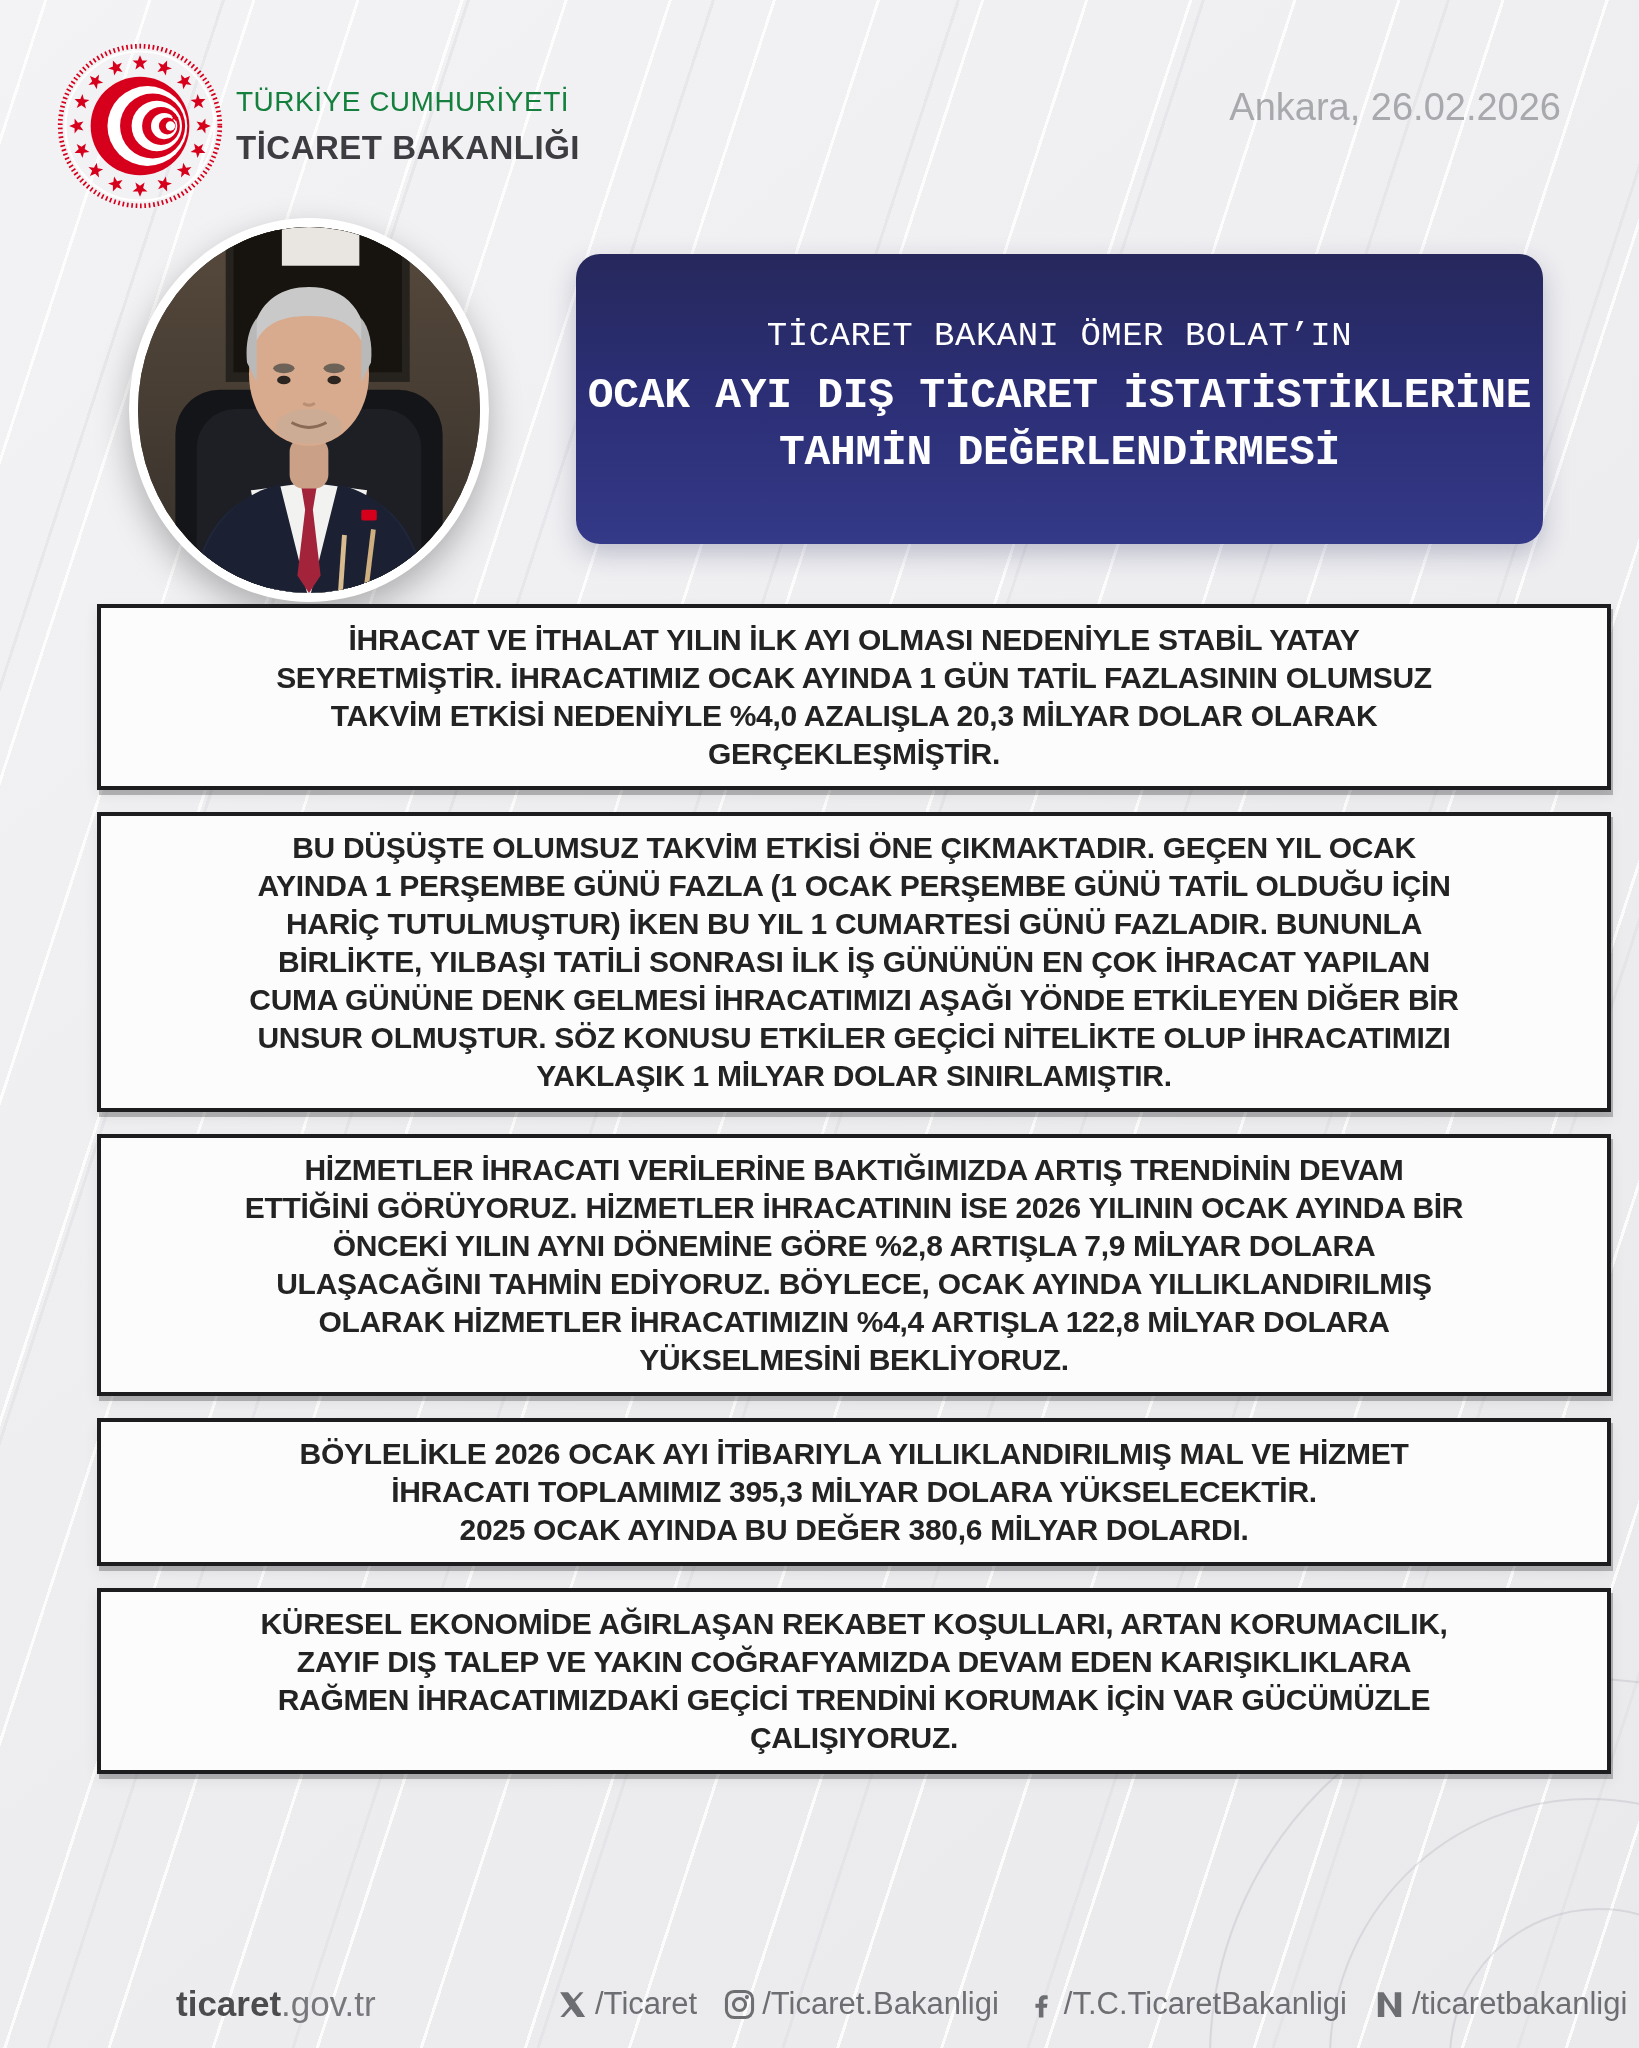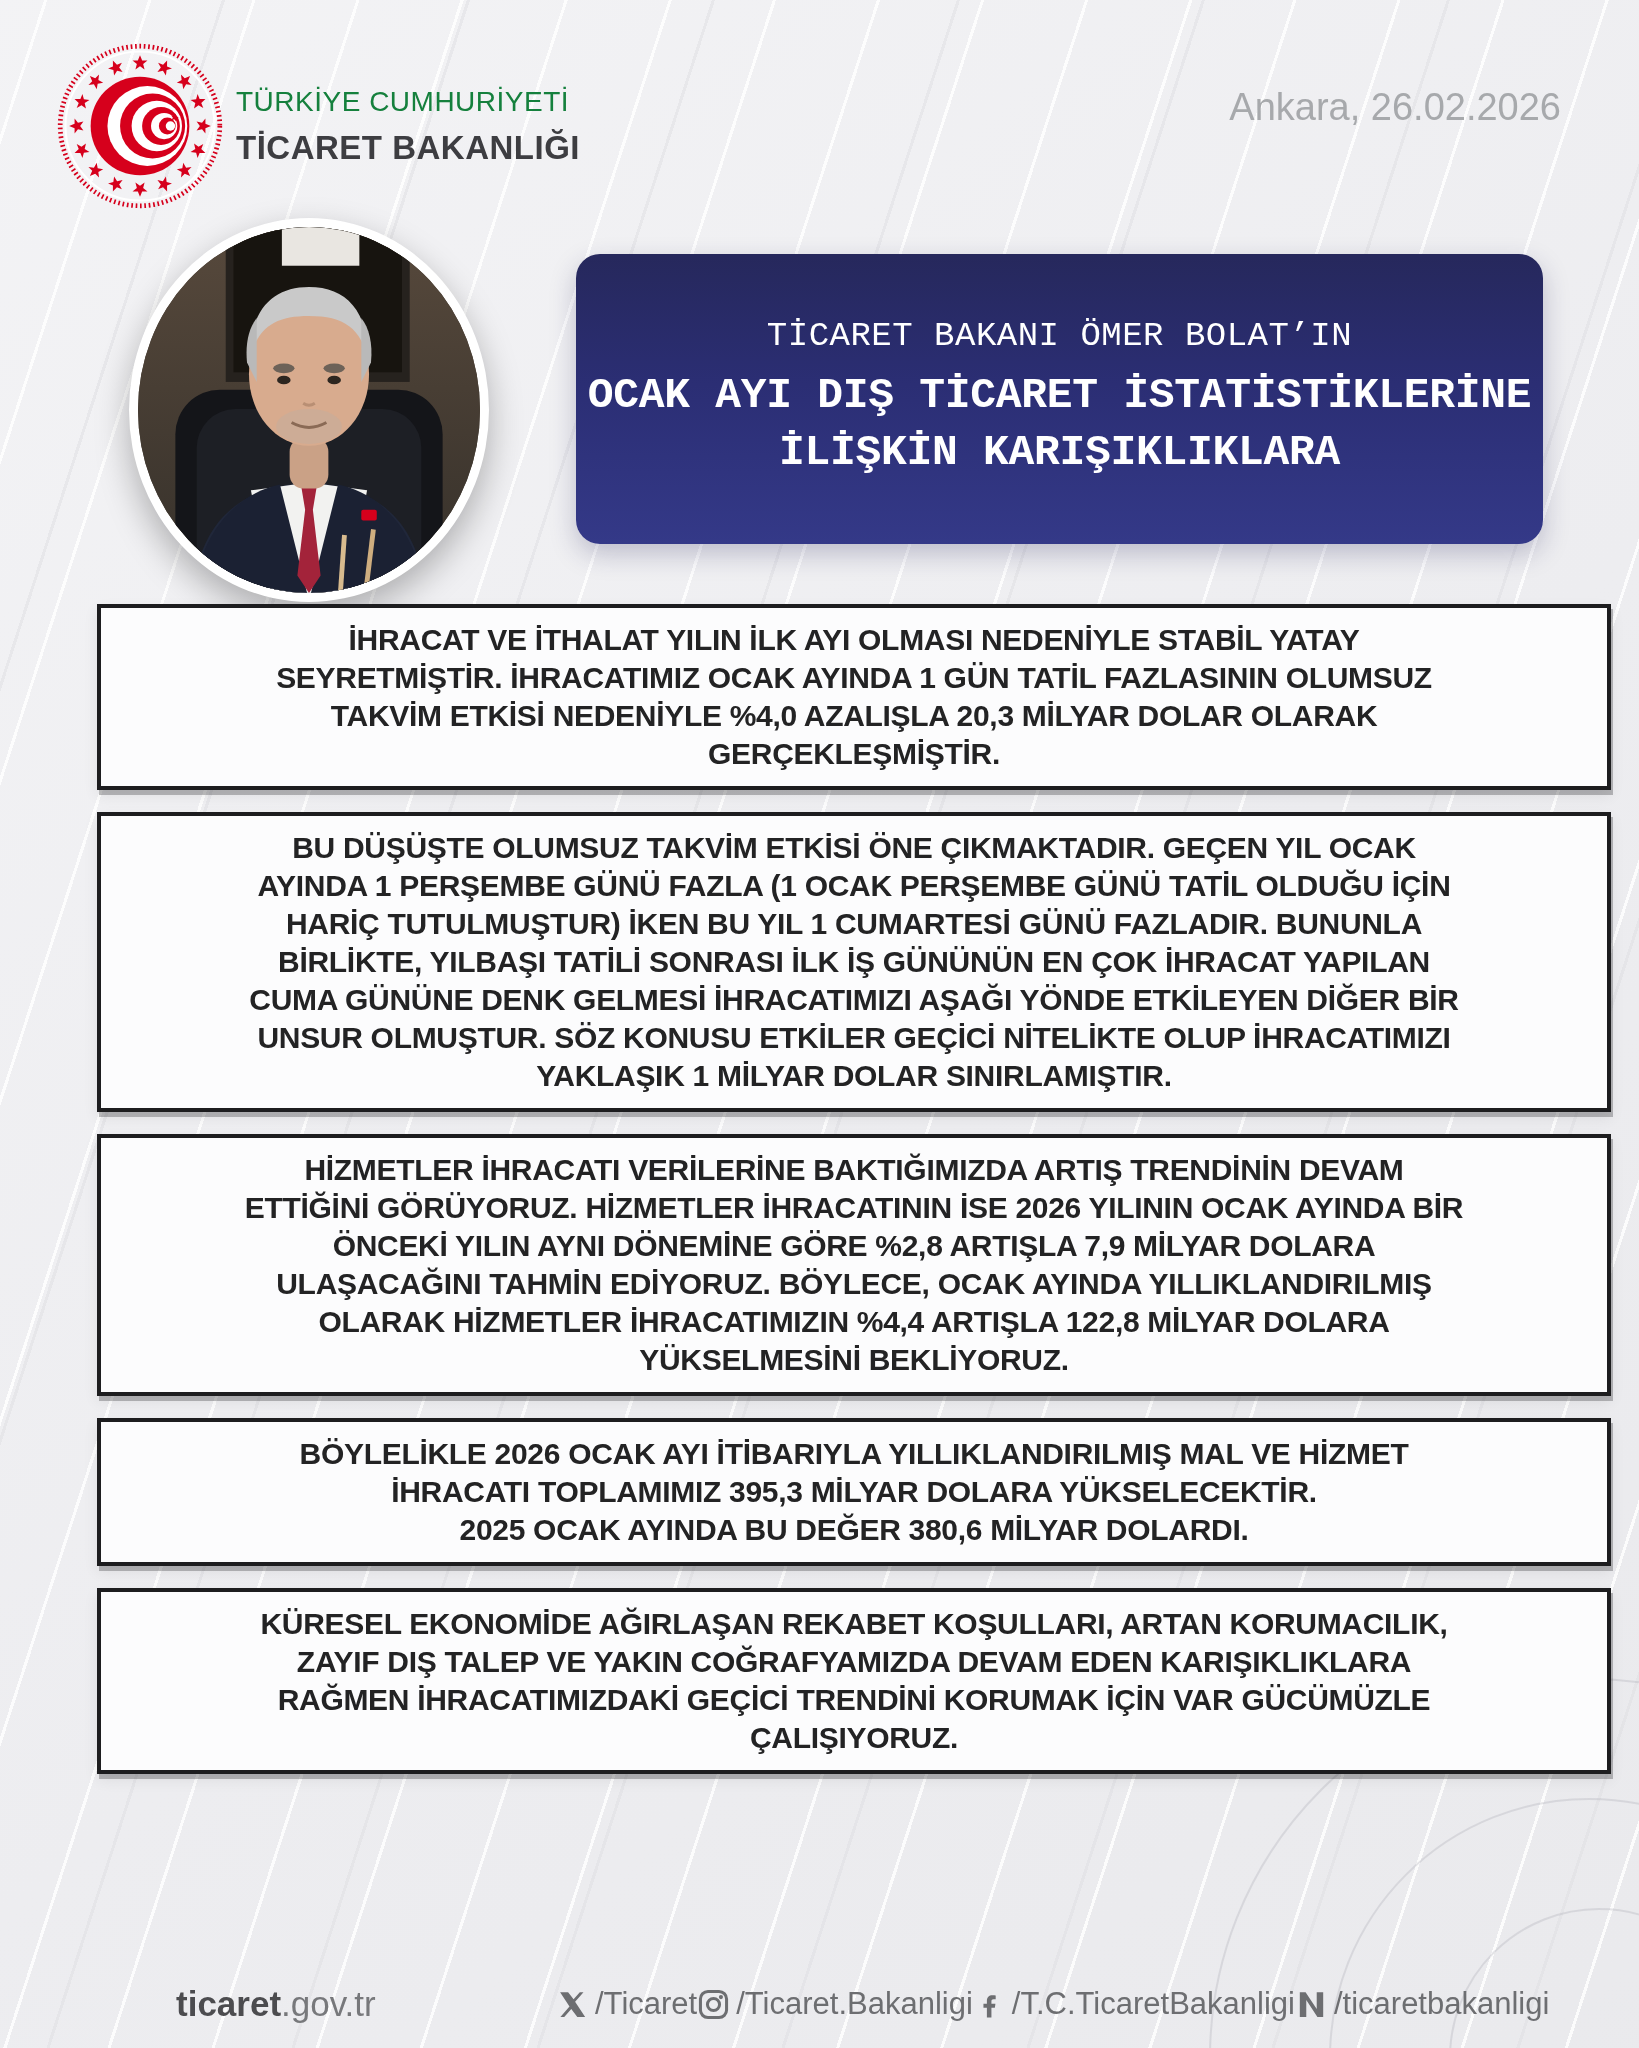--- a/index.html
+++ b/index.html
@@ -59,21 +59,21 @@
     text-align:center;
     white-space:pre-line;
     font-weight:700; font-size:30px; line-height:38px;
     letter-spacing:-.3px; color:#232324;
   }
 
   
   .footer{ position:absolute; left:0; top:1972px; width:1555px; height:64px; }
   .site{ position:absolute; left:176px; top:12px; font-size:35px; color:#77787b; }
   .site b{ color:#4c4c4f; font-weight:bold; }
-  .socials{ position:absolute; left:556px; top:14px; display:flex; align-items:center; color:#6d6e71; }
+  .socials{ position:absolute; left:556px; top:14px; display:flex; align-items:center; gap:26px; color:#6d6e71; }
   .social{ display:flex; align-items:center; gap:6px; font-size:31px; color:#6d6e71; text-decoration:none; }
   .social svg{ width:33px; height:33px; fill:#6d6e71; }
 </style>
 </head>
 <body>
 
 <div class="bg-lines"></div>
 <div class="arc a1"></div>
 <div class="arc a2"></div>
 <div class="arc a3"></div>
@@ -158,21 +158,21 @@
     <path d="M160 202 Q178 212 196 202" stroke="#8a6a55" stroke-width="3" fill="none"></path>
 
     <rect x="210" y="318" width="5" height="60" fill="#d8bb8e" transform="rotate(4 212 348)"></rect>
     <rect x="238" y="312" width="5" height="66" fill="#cfae7f" transform="rotate(7 240 345)"></rect>
   </svg>
 </div>
 
 <div class="banner">
   <div class="b1">TİCARET BAKANI ÖMER BOLAT’IN</div>
   <div class="b2">OCAK AYI DIŞ TİCARET İSTATİSTİKLERİNE</div>
-  <div class="b3">İLİŞKİN KARIŞIKLIKLARA</div>
+  <div class="b3">TAHMİN DEĞERLENDİRMESİ</div>
 </div>
 
 <div class="notes">
   <div class="note">İHRACAT VE İTHALAT YILIN İLK AYI OLMASI NEDENİYLE STABİL YATAY
 SEYRETMİŞTİR. İHRACATIMIZ OCAK AYINDA 1 GÜN TATİL FAZLASININ OLUMSUZ
 TAKVİM ETKİSİ NEDENİYLE %4,0 AZALIŞLA 20,3 MİLYAR DOLAR OLARAK
 GERÇEKLEŞMİŞTİR.</div>
   <div class="note">BU DÜŞÜŞTE OLUMSUZ TAKVİM ETKİSİ ÖNE ÇIKMAKTADIR.  GEÇEN YIL OCAK
 AYINDA 1 PERŞEMBE GÜNÜ FAZLA (1 OCAK PERŞEMBE GÜNÜ TATİL OLDUĞU İÇİN
 HARİÇ TUTULMUŞTUR) İKEN BU YIL 1 CUMARTESİ GÜNÜ FAZLADIR. BUNUNLA

